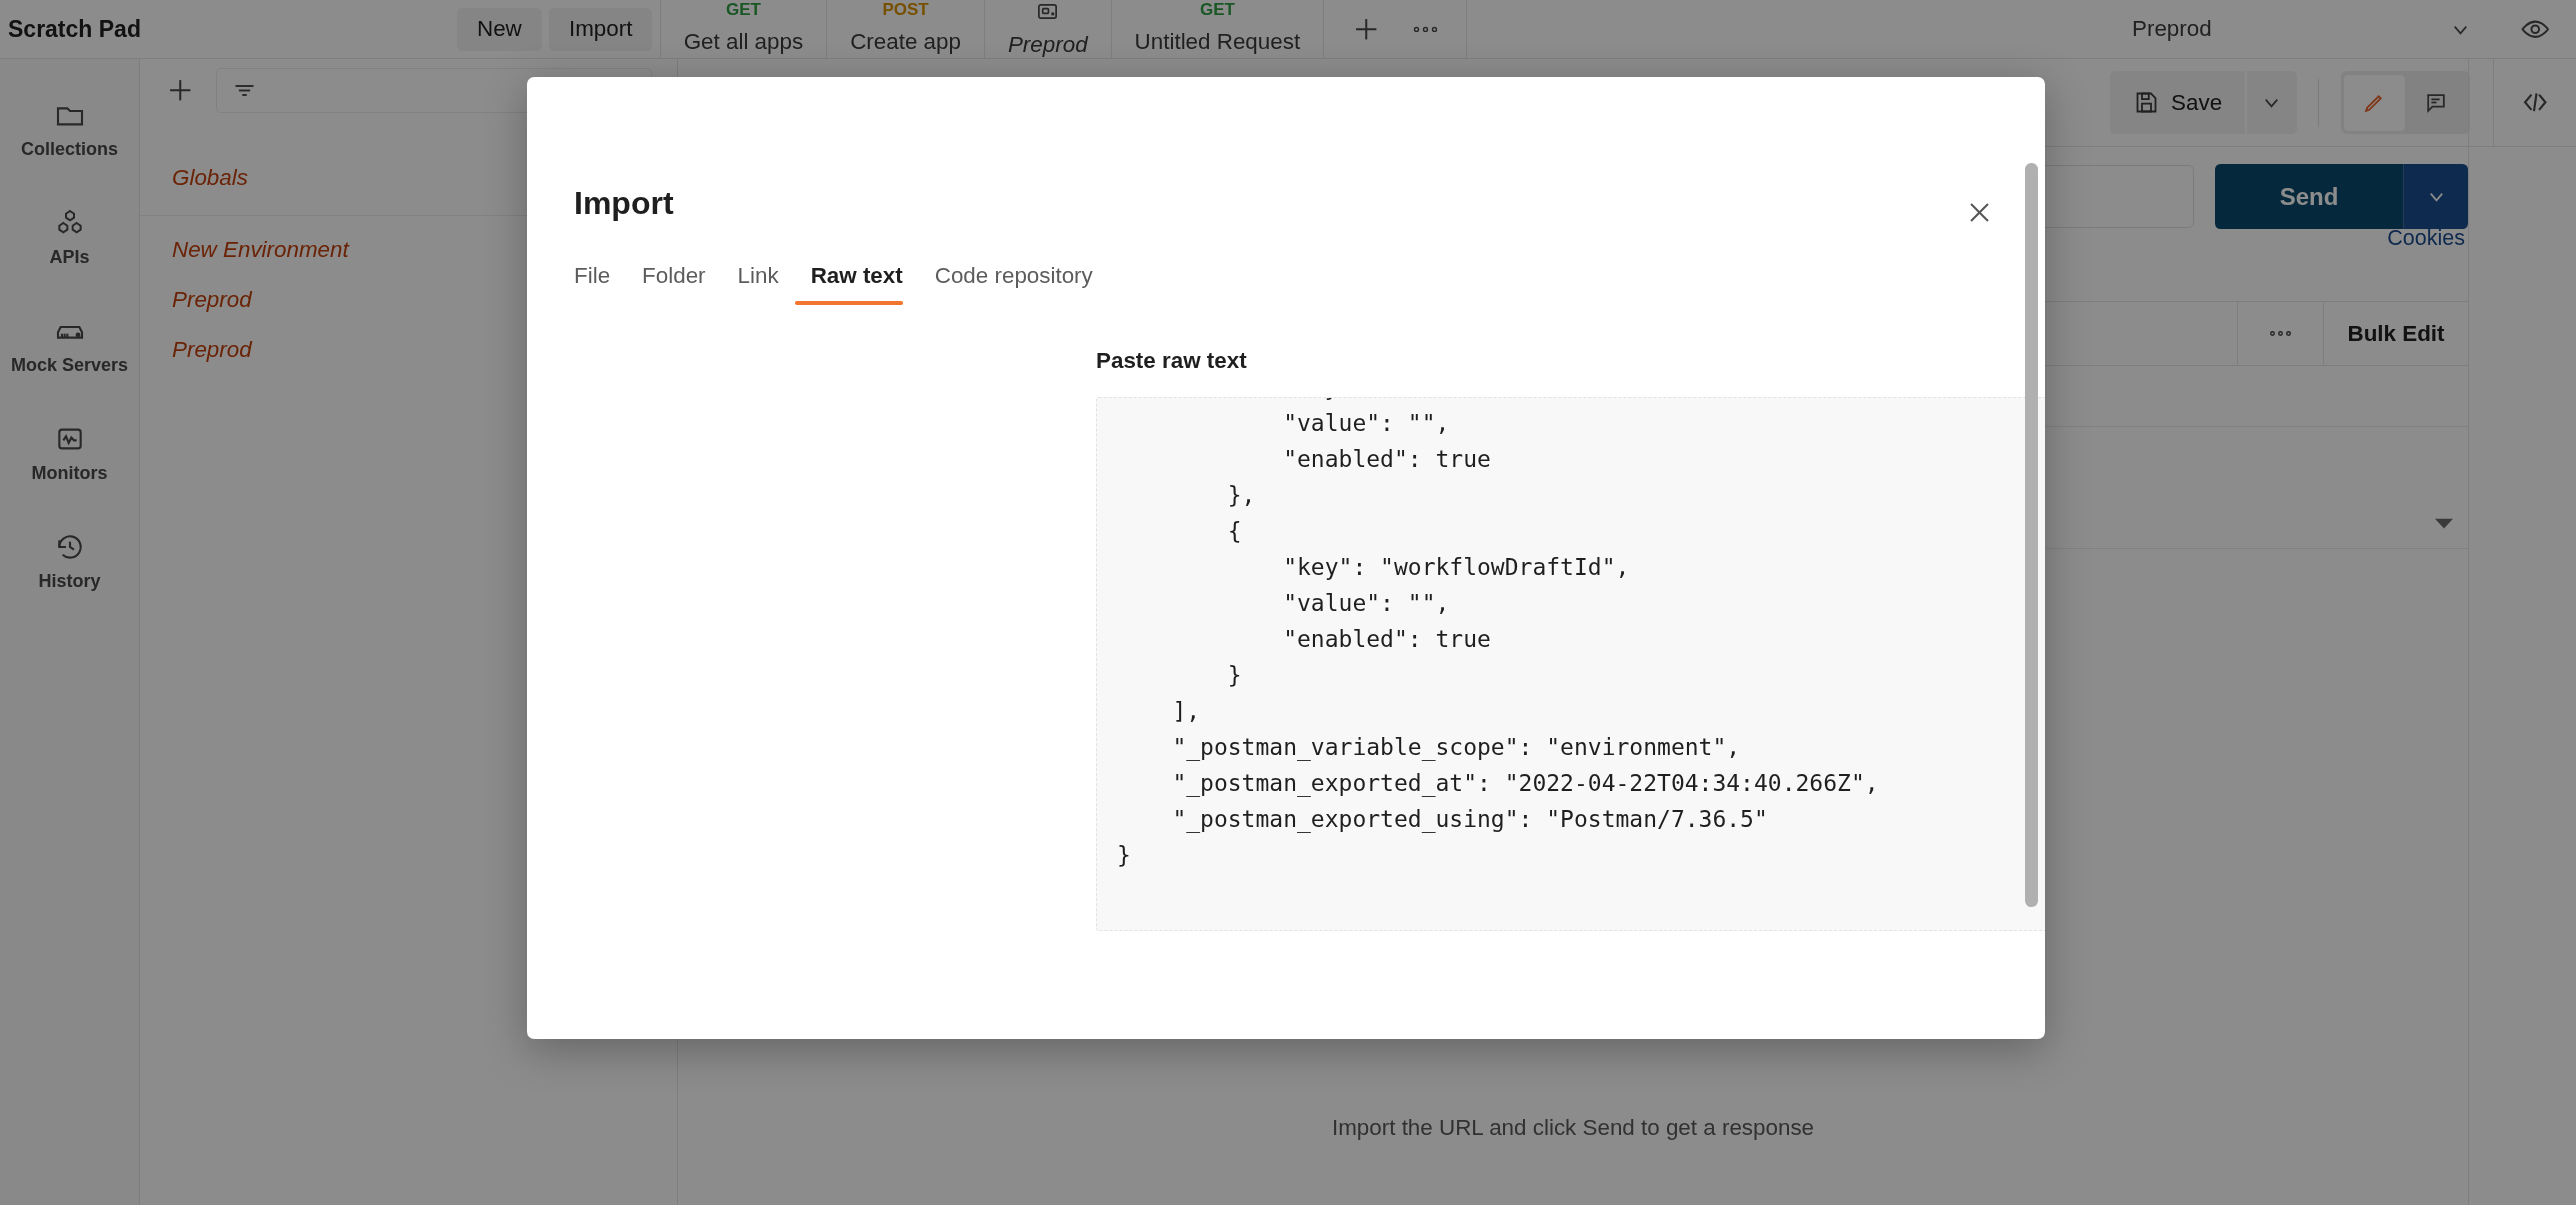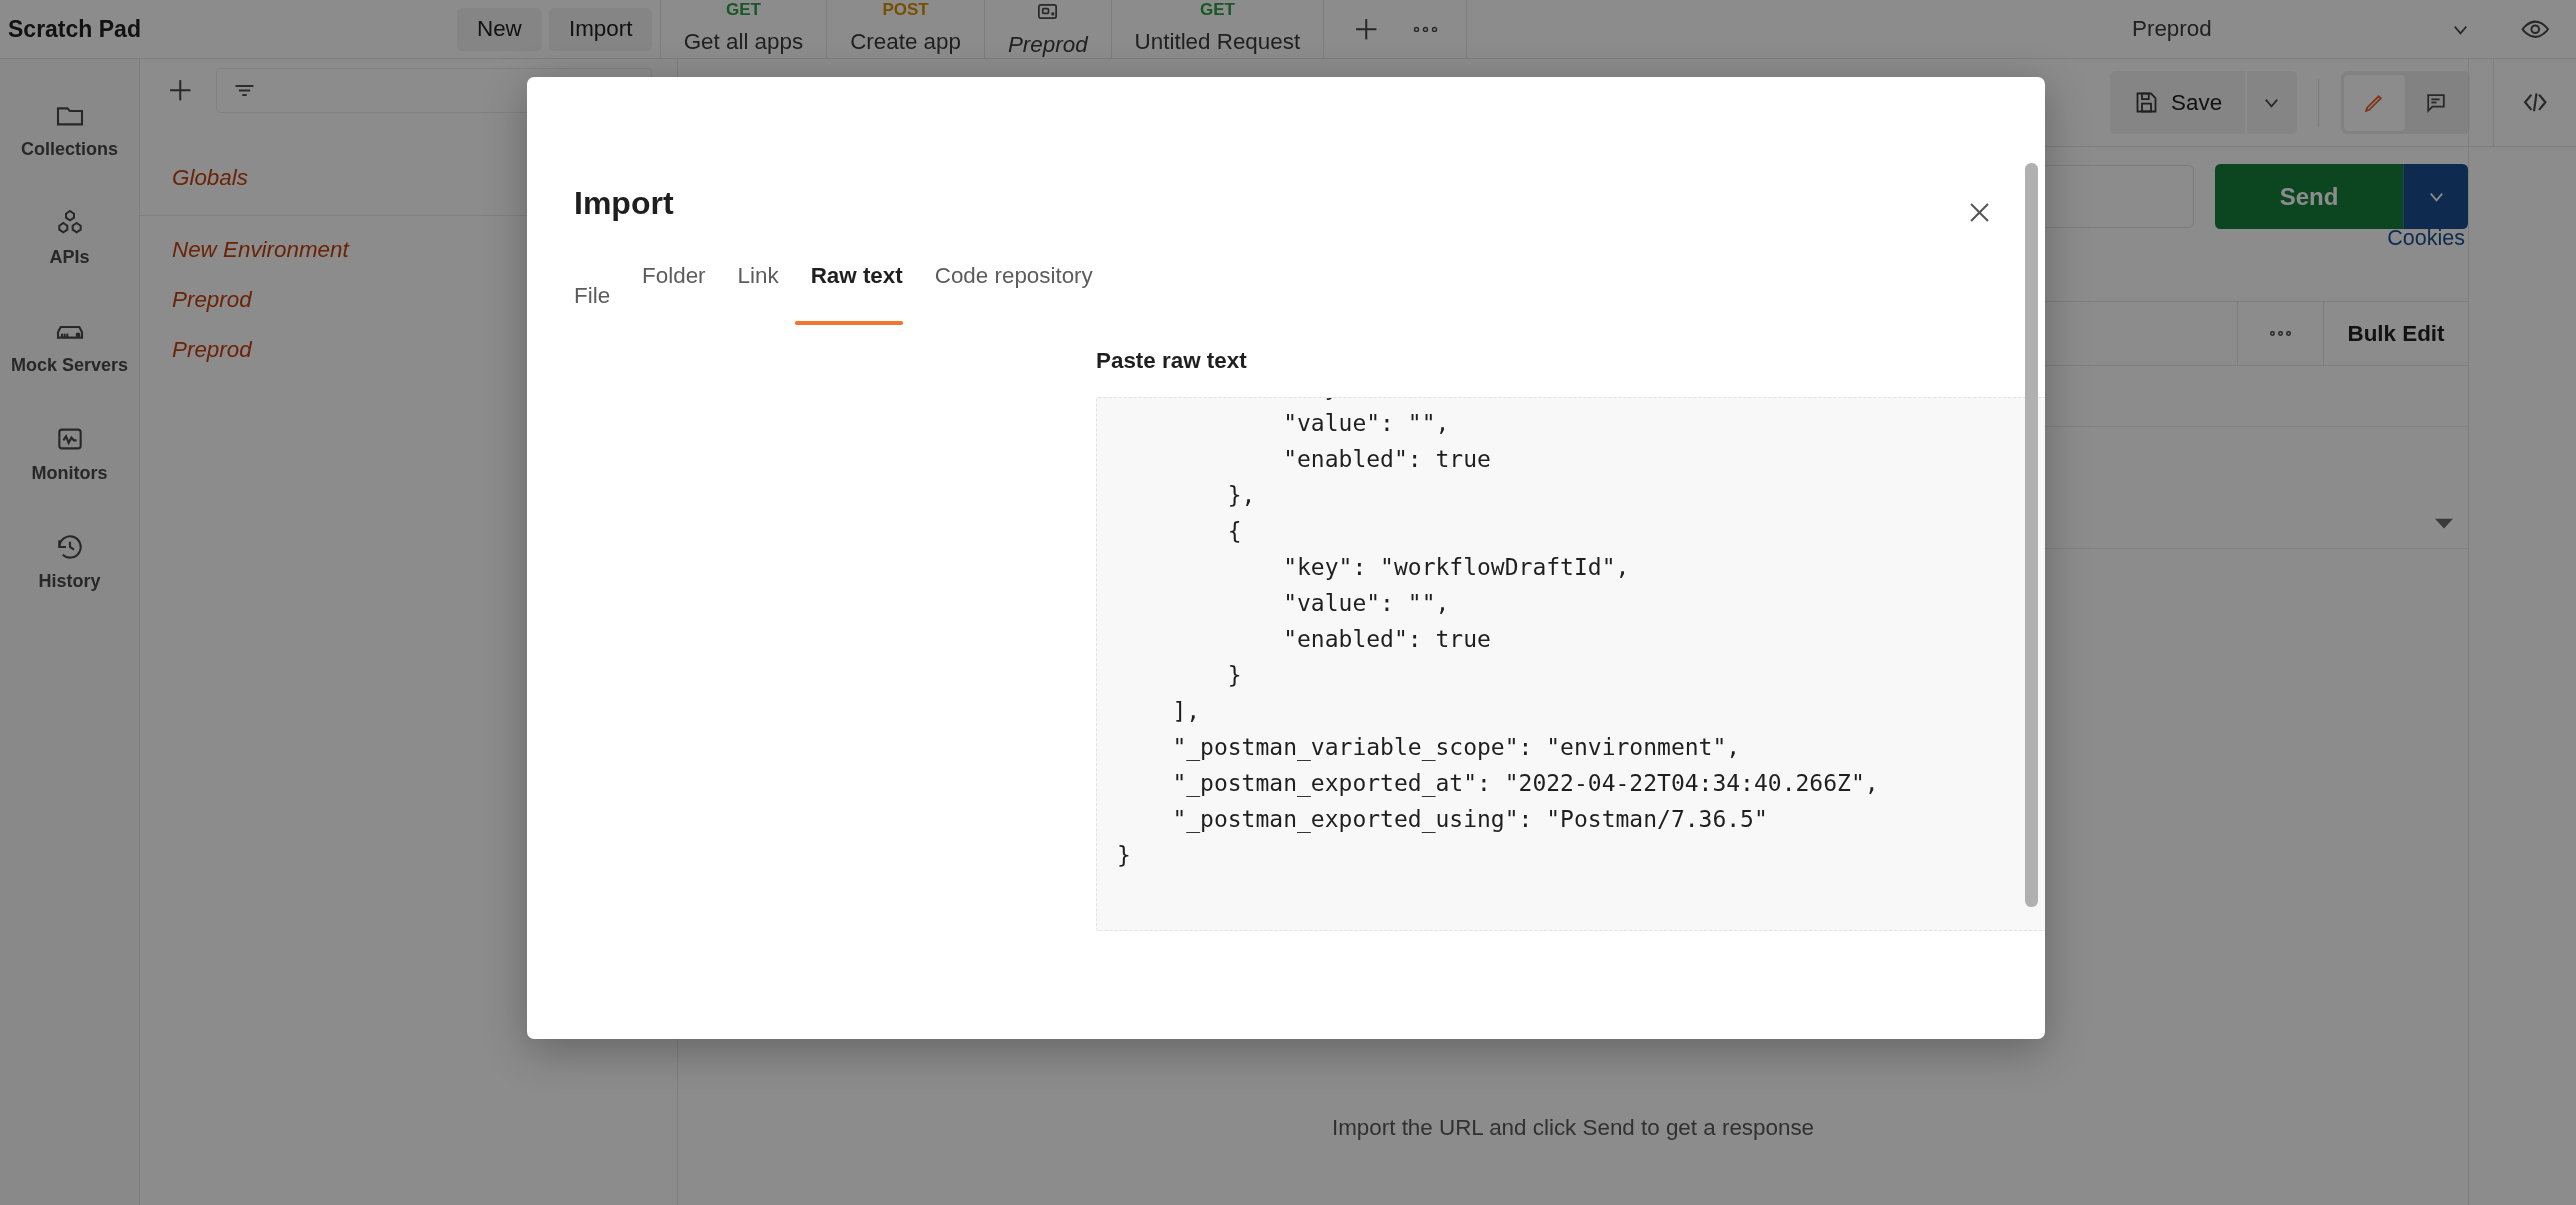--- a/index.html
+++ b/index.html
@@ -87,21 +87,21 @@
   }
   .save-caret { height: 63px; width: 50px; background: #f2f2f2; border-radius: 0 5.4px 5.4px 0; margin-left: 1.8px; display: flex; align-items: center; justify-content: center; cursor: pointer; }
   .tb-divider { width: 0.9px; height: 48px; background: #e0e0e0; margin: 0 21.5px; }
   .seg { display: flex; background: #ededed; border-radius: 6.3px; padding: 3.6px; }
   .seg-item { width: 61px; height: 56px; display: flex; align-items: center; justify-content: center; border-radius: 4.5px; cursor: pointer; }
   .seg-item.on { background: #ffffff; }
   .code-icon-wrap { width: 83px; height: 88px; display: flex; align-items: center; justify-content: center; border-left: 0.9px solid #e6e6e6; cursor: pointer; margin-left: 23px; margin-right: -23px; }
 
   .url-row { height: 99px; display: flex; align-items: center; padding: 0 108px 0 27px; gap: 21.5px; }
   .url-input { flex: 1; height: 63px; border: 0.9px solid #e0e0e0; border-radius: 5.4px; }
-  .send-btn { width: 188px; height: 65px; background: #15803d; color: #fff; display: flex; align-items: center; justify-content: center; font-size: 24px; font-weight: bold; border-radius: 5.4px 0 0 5.4px; cursor: pointer; }
+  .send-btn { width: 188px; height: 65px; background: #0c4a6e; color: #fff; display: flex; align-items: center; justify-content: center; font-size: 24px; font-weight: bold; border-radius: 5.4px 0 0 5.4px; cursor: pointer; }
   .send-caret { width: 65px; height: 65px; background: #1a4d8f; border-radius: 0 5.4px 5.4px 0; display: flex; align-items: center; justify-content: center; cursor: pointer; border-left: 0.9px solid rgba(255,255,255,.18); }
   .cookies-link { position: absolute; right: 111px; top: 167px; font-size: 21.5px; color: #1a4d8f; font-weight: 500; cursor: pointer; }
 
   .params-table { position: absolute; left: 0; right: 108px; top: 242px; }
   .params-head { display: flex; height: 65px; border-top: 0.9px solid #e6e6e6; border-bottom: 0.9px solid #e6e6e6; align-items: stretch; }
   .ph-grow { flex: 1; border-right: 0.9px solid #e6e6e6; display: flex; align-items: center; padding-left: 27px; font-size: 22.4px; font-weight: bold; color: #212121; }
   .ph-btn { width: 86px; display: flex; align-items: center; justify-content: center; border-right: 0.9px solid #e6e6e6; cursor: pointer; }
   .ph-bulk { width: 144px; display: flex; align-items: center; justify-content: center; font-size: 22.4px; font-weight: bold; color: #212121; cursor: pointer; }
   .params-row { height: 61px; border-bottom: 0.9px solid #ececec; }
   .params-row.tall { height: 122px; }
@@ -120,21 +120,21 @@
   
   .modal {
     position: absolute; left: 527px; top: 77px; width: 1518px; height: 962px;
     background: #ffffff; border-radius: 7.2px; box-shadow: 0 10.8px 43px rgba(0,0,0,.28);
     overflow: hidden;
   }
   .modal-title { position: absolute; left: 47px; top: 108px; font-size: 32px; font-weight: bold; color: #1f1f1f; }
   .modal-close { position: absolute; right: 45px; top: 115px; width: 41px; height: 41px; display: flex; align-items: center; justify-content: center; cursor: pointer; }
   .modal-tabs { position: absolute; left: 47px; top: 186px; display: flex; gap: 0; }
   .mtab { font-size: 22.4px; color: #5c5c5c; padding: 0 16px 16px 16px; cursor: pointer; position: relative; white-space: nowrap; }
-  .mtab:first-child { padding-left: 0; margin-top: 20px; }
+  .mtab:first-child { padding-left: 0; }
   .mtab.active { color: #1f1f1f; font-weight: bold; }
   .mtab.active::after { content: ""; position: absolute; left: 0; right: 16px; bottom: 0; height: 4.5px; background: #f2762e; border-radius: 1.8px; }
   .mtab:first-child.active::after { left: 0; }
   .paste-label { position: absolute; left: 569px; top: 271px; font-size: 22.4px; font-weight: bold; color: #1f1f1f; }
   .ta-wrap {
     position: absolute; left: 569px; top: 320px; width: 1413px; height: 534px;
     background: #f8f8f8; border: 1.8px dashed #e2e2e2; border-radius: 2.7px; overflow: hidden;
   }
   .ta-text {
     position: absolute; left: 20px; top: -65px; right: 34px;

